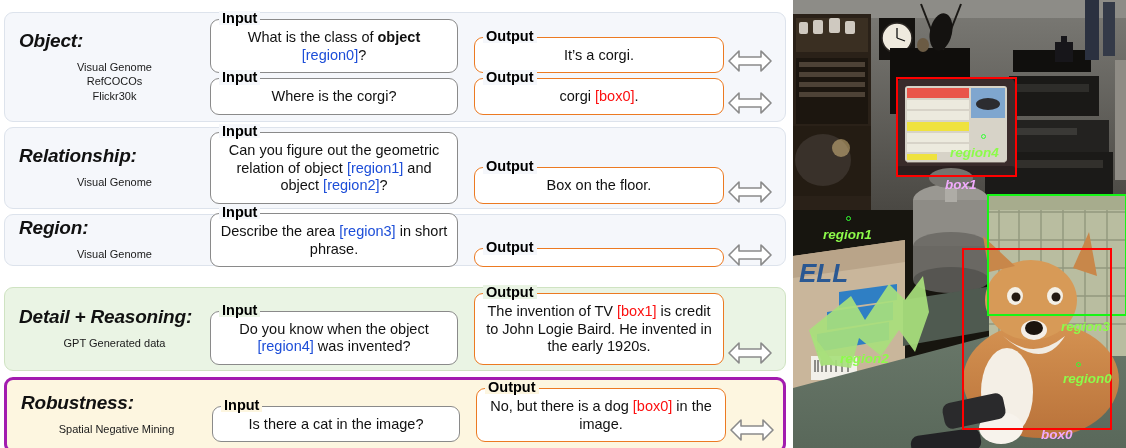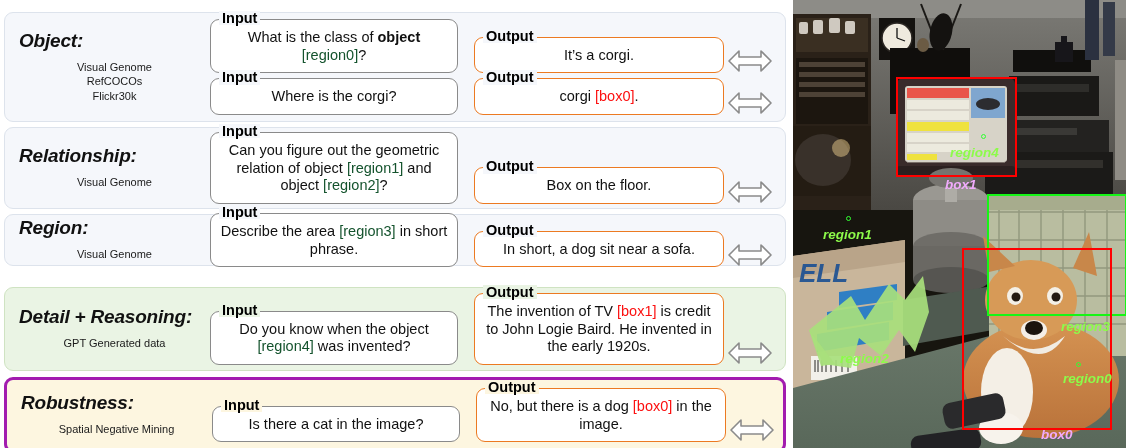--- a/index.html
+++ b/index.html
@@ -61,21 +61,21 @@
   .fs.input  { border: 1.6px solid #8a8a8a; width: 248px; flex: 0 0 248px; }
   .fs.output { border: 1.8px solid #ec7a22; width: 250px; flex: 0 0 250px; }
 
   
   .row.blue   .legend { background:#f5f7fb; }
   .row.green  .legend { background:#eaf4e4; }
   .row.yellow .legend { background:#fdf6e0; }
 
   .gap { width: 16px; flex: 0 0 16px; }
 
-  .region { color: #14532d; margin-top: 24px; }
+  .region { color: #1d4ed8; margin-top: 24px; }
   .box    { color: #fc1010; }
   .bold   { font-weight: bold; }
 
   .arrow { flex: 0 0 52px; width: 52px; display: flex; justify-content: center; align-items: center; }
   .arrow svg { display: block; }
 
   
   #photo {
     position: absolute; left: 793px; top: 0;
     width: 333px; height: 448px;
@@ -160,21 +160,21 @@
         <div class="label-col">
           <div class="cat-title">Region:</div>
           <div class="cat-sub">
             <div>Visual Genome</div>
           </div>
         </div>
         <div class="io-col">
           <div class="pair">
             <div class="fs input"><span class="legend">Input</span><span><span>Describe the area </span><span class="region">[region3]</span><span> in short phrase.</span></span></div>
             <div class="gap"></div>
-            <div class="fs output"><span class="legend">Output</span><span><span>In short, a dog sit near a sofa.</span></span></div>
+            <div class="fs output"><span class="legend">Output</span></div>
             <div class="arrow">
               <svg width="46" height="24" viewBox="0 0 46 24" aria-hidden="true">
                 <path d="M12 2 L12 8 L34 8 L34 2 L44 12 L34 22 L34 16 L12 16 L12 22 L2 12 Z" fill="#ffffff" stroke="#8b8b8b" stroke-width="1.6" stroke-linejoin="round"></path>
               </svg>
             </div>
           </div>
         </div>
       </div>
       <div class="row green" style="top: 279px; height: 84px;">
         <div class="label-col">

